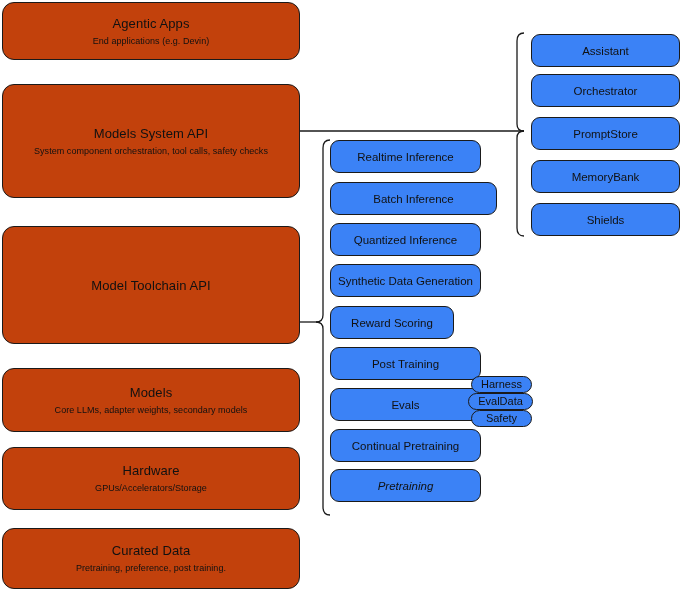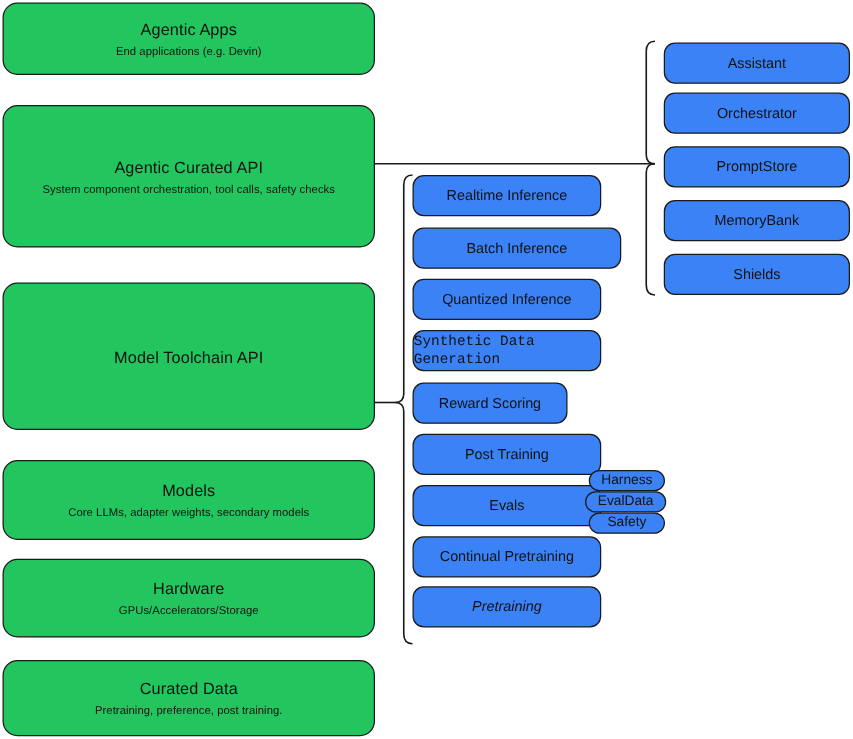--- a/index.html
+++ b/index.html
@@ -13,21 +13,21 @@
     height: 591px;
     background: #ffffff;
     font-family: "Liberation Sans", sans-serif;
     overflow: hidden;
   }
   .rbox {
     position: absolute;
     box-sizing: border-box;
     border: 1.3px solid #1a1a1a;
     border-radius: 12px;
-    background: #22c55e;
+    background: #c2410c;
     display: flex;
     flex-direction: column;
     align-items: center;
     justify-content: center;
     text-align: center;
     z-index: 5;
   }
   .rbox .title {
     font-size: 13px;
     color: #111111;
@@ -89,21 +89,21 @@
 <body>
 
 <div id="canvas">
 
   <div class="rbox" style="left:2px; top:2px; width:298px; height:58px;">
     <div class="title">Agentic Apps</div>
     <div class="sub">End applications (e.g. Devin)</div>
   </div>
 
   <div class="rbox" style="left:2px; top:84px; width:298px; height:114px;">
-    <div class="title">Agentic Curated API</div>
+    <div class="title">Models System API</div>
     <div class="sub">System component orchestration, tool calls, safety checks</div>
   </div>
 
   <div class="rbox" style="left:2px; top:226px; width:298px; height:118px;">
     <div class="title">Model Toolchain API</div>
   </div>
 
   <div class="rbox" style="left:2px; top:368px; width:298px; height:64px;">
     <div class="title">Models</div>
     <div class="sub">Core LLMs, adapter weights, secondary models</div>
@@ -136,21 +136,21 @@
 
   <div class="sbox" style="left:330px; top:140px; width:151px; height:33px;">
     <span>Realtime Inference</span>
   </div>
   <div class="sbox" style="left:330px; top:182px; width:167px; height:33px;">
     <span>Batch Inference</span>
   </div>
   <div class="sbox" style="left:330px; top:223px; width:151px; height:33px;">
     <span>Quantized Inference</span>
   </div>
-  <div class="sbox" style="left:330px; top:264px; width:151px; height:33px;font-family:Liberation Mono, monospace;">
+  <div class="sbox" style="left:330px; top:264px; width:151px; height:33px;">
     <span>Synthetic Data Generation</span>
   </div>
   <div class="sbox" style="left:330px; top:306px; width:124px; height:33px;">
     <span>Reward Scoring</span>
   </div>
   <div class="sbox" style="left:330px; top:347px; width:151px; height:33px;">
     <span>Post Training</span>
   </div>
   <div class="sbox" style="left:330px; top:388px; width:151px; height:33px;">
     <span>Evals</span>

